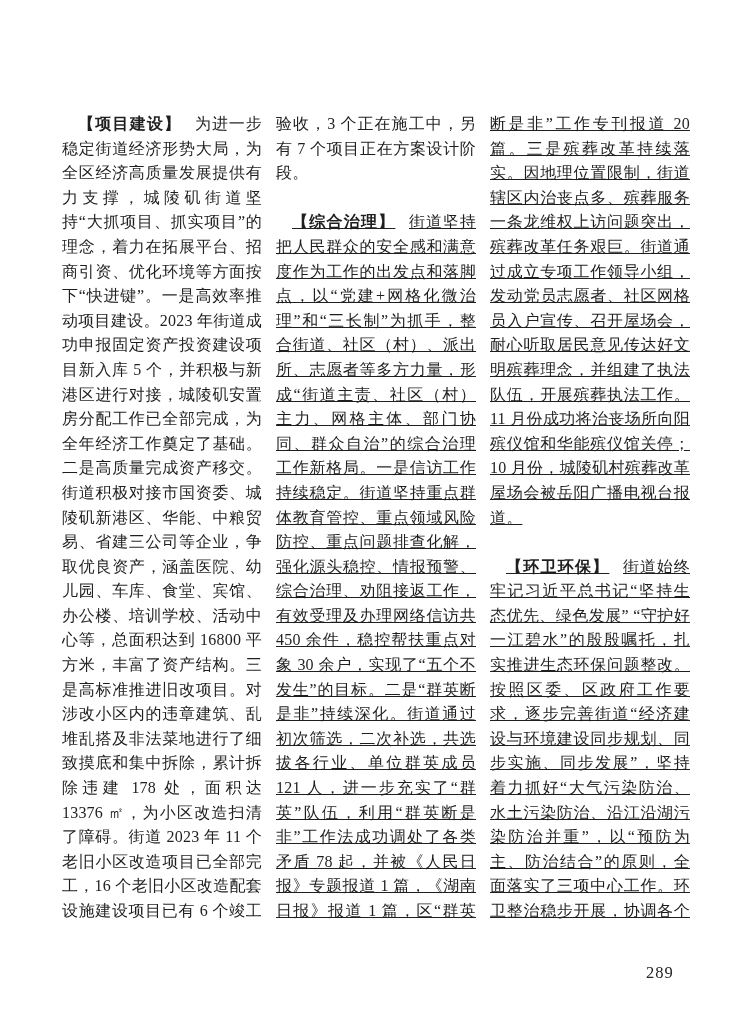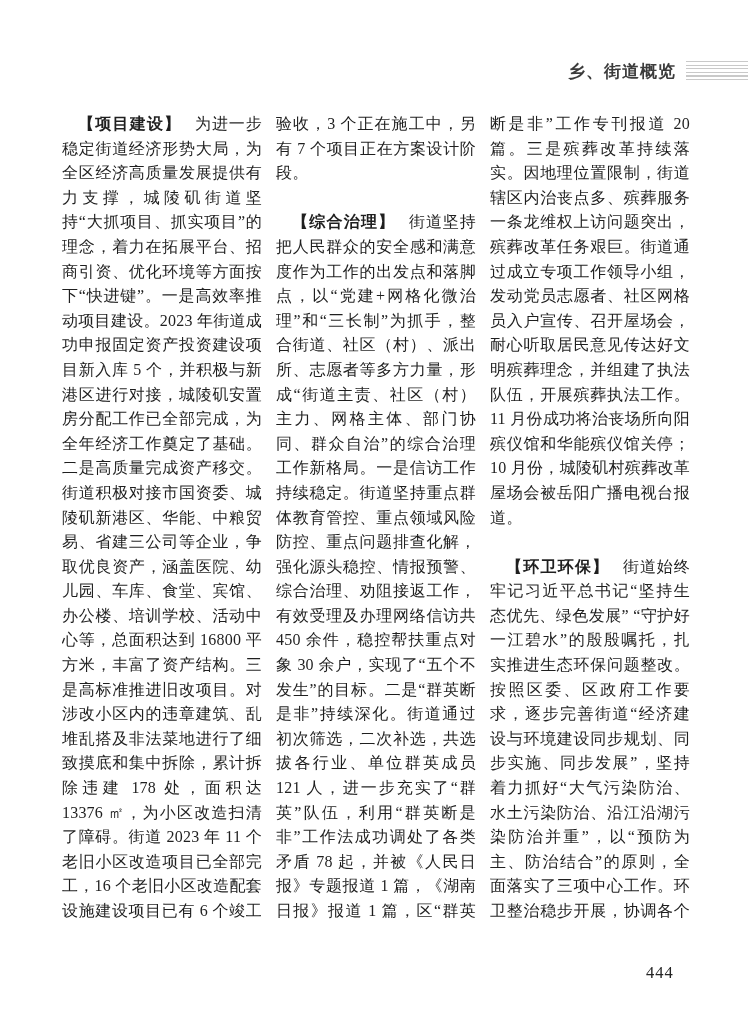--- a/index.html
+++ b/index.html
@@ -58,20 +58,21 @@
     text-align: justify;
     text-justify: inter-ideograph;
     letter-spacing: 0.2px;
   }
   .content p.section {
     margin: 0;
     padding: 0;
   }
   .content p.section + p.section {
     margin-top: 24.6px;
+    text-decoration: underline;
   }
   .sec-title {
     font-family: "Liberation Sans", "DejaVu Sans", sans-serif;
     font-weight: 700;
     margin-right: 0.85em;
     letter-spacing: 0.5px;
     margin-left: 16px;
   }
   
   .folio {
@@ -81,26 +82,22 @@
     font-size: 16.5px;
     letter-spacing: 1px;
     color: #242424;
   }
 </style>
 </head>
 <body>
 
 <div class="page">
 
-  <div class="running-head">
-    <span class="head-title">乡、街道概览</span>
-    <span class="head-lines"></span>
-  </div>
 
   <div class="content" id="content-columns">
       <p class="section"><span class="sec-title">【项目建设】</span><span>为进一步稳定街道经济形势大局，为全区经济高质量发展提供有力支撑，城陵矶街道坚持“大抓项目、抓实项目”的理念，着力在拓展平台、招商引资、优化环境等方面按下“快进键”。一是高效率推动项目建设。2023 年街道成功申报固定资产投资建设项目新入库 5 个，并积极与新港区进行对接，城陵矶安置房分配工作已全部完成，为全年经济工作奠定了基础。二是高质量完成资产移交。街道积极对接市国资委、城陵矶新港区、华能、中粮贸易、省建三公司等企业，争取优良资产，涵盖医院、幼儿园、车库、食堂、宾馆、办公楼、培训学校、活动中心等，总面积达到 16800 平方米，丰富了资产结构。三是高标准推进旧改项目。对涉改小区内的违章建筑、乱堆乱搭及非法菜地进行了细致摸底和集中拆除，累计拆除违建 178 处，面积达 13376 ㎡，为小区改造扫清了障碍。街道 2023 年 11 个老旧小区改造项目已全部完工，16 个老旧小区改造配套设施建设项目已有 6 个竣工验收，3 个正在施工中，另有 7 个项目正在方案设计阶段。</span></p>
       <p class="section"><span class="sec-title">【综合治理】</span><span>街道坚持把人民群众的安全感和满意度作为工作的出发点和落脚点，以“党建+网格化微治理”和“三长制”为抓手，整合街道、社区（村）、派出所、志愿者等多方力量，形成“街道主责、社区（村）主力、网格主体、部门协同、群众自治”的综合治理工作新格局。一是信访工作持续稳定。街道坚持重点群体教育管控、重点领域风险防控、重点问题排查化解，强化源头稳控、情报预警、综合治理、劝阻接返工作，有效受理及办理网络信访共 450 余件，稳控帮扶重点对象 30 余户，实现了“五个不发生”的目标。二是“群英断是非”持续深化。街道通过初次筛选，二次补选，共选拔各行业、单位群英成员 121 人，进一步充实了“群英”队伍，利用“群英断是非”工作法成功调处了各类矛盾 78 起，并被《人民日报》专题报道 1 篇，《湖南日报》报道 1 篇，区“群英断是非”工作专刊报道 20 篇。三是殡葬改革持续落实。因地理位置限制，街道辖区内治丧点多、殡葬服务一条龙维权上访问题突出，殡葬改革任务艰巨。街道通过成立专项工作领导小组，发动党员志愿者、社区网格员入户宣传、召开屋场会，耐心听取居民意见传达好文明殡葬理念，并组建了执法队伍，开展殡葬执法工作。11 月份成功将治丧场所向阳殡仪馆和华能殡仪馆关停；10 月份，城陵矶村殡葬改革屋场会被岳阳广播电视台报道。</span></p>
       <p class="section"><span class="sec-title">【环卫环保】</span><span>街道始终牢记习近平总书记“坚持生态优先、绿色发展” “守护好一江碧水”的殷殷嘱托，扎实推进生态环保问题整改。按照区委、区政府工作要求，逐步完善街道“经济建设与环境建设同步规划、同步实施、同步发展”，坚持着力抓好“大气污染防治、水土污染防治、沿江沿湖污染防治并重”，以“预防为主、防治结合”的原则，全面落实了三项中心工作。环卫整治稳步开展，协调各个站所、社区（村），部署开展建筑垃圾清理、沿湖环湖卫生综合整治、道路沿线卫生打扫等活动。开展大型保护生态环境、大气污染防治、水污染防治宣传活动 5 次。狠抓落实环保管理，针对国控监测点周边有关问题，街道开展大型保护生态环境、大气污染防治、水污染防治宣传活动 3 次，对接区住建局、区水务局对莲花塘电排站全面清理 2 次，并协助区住建局对浩海物流污水排口进行一体化水质净化设备选址安装，使污水过滤达标排放。重点开展菜地治理，严格落实区委、区政</span></p>
     </div>
 
-  <div class="folio">444</div>
+  <div class="folio">289</div>
 
 </div>
 
 </body></html>

